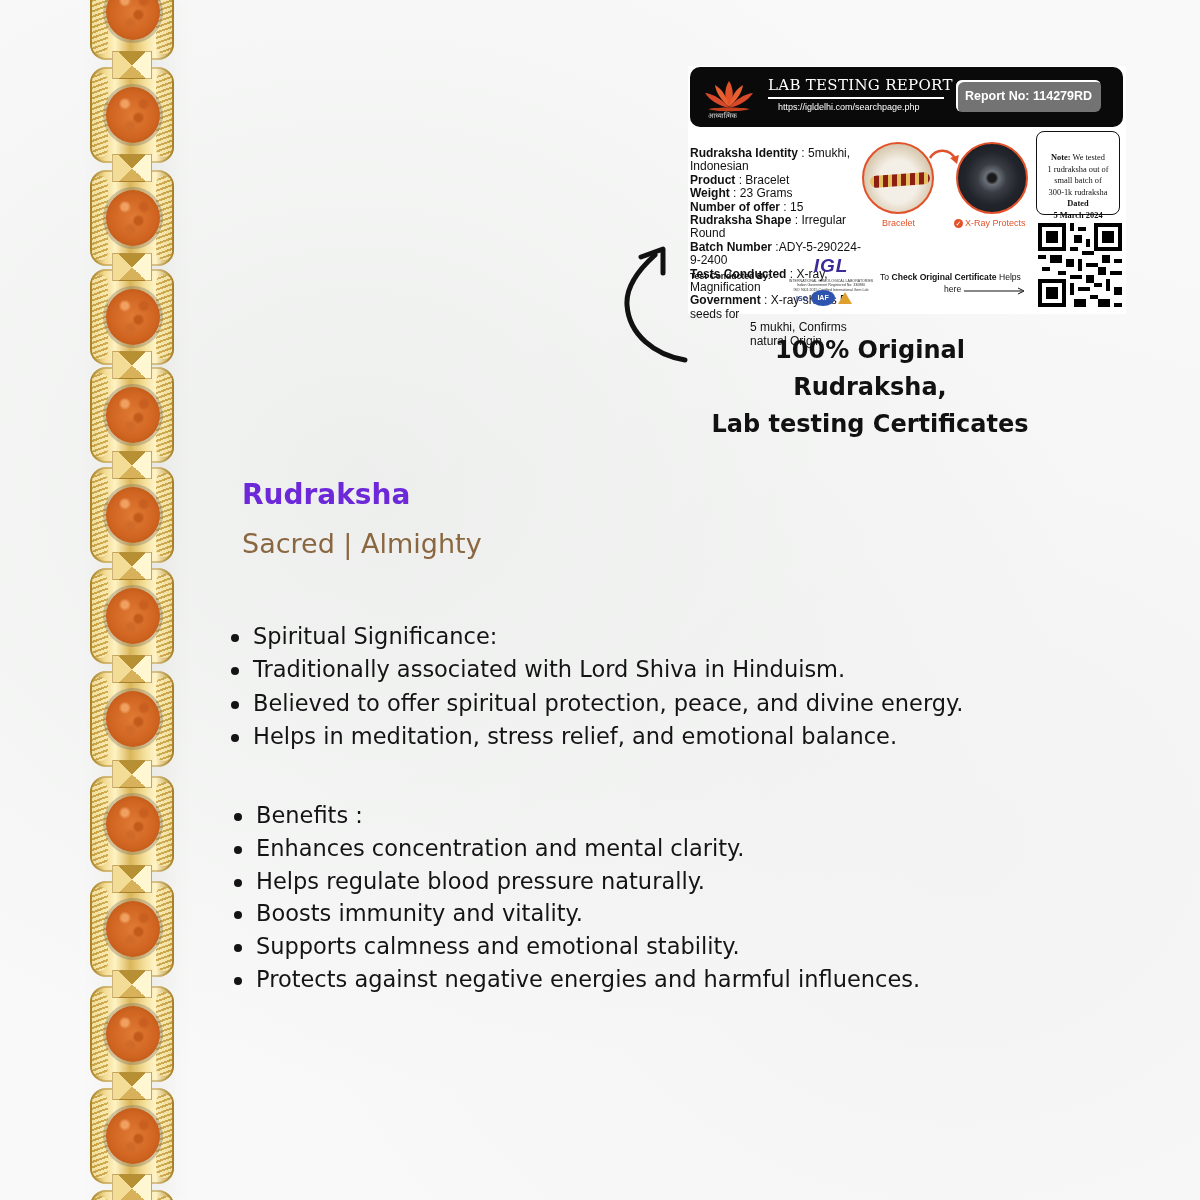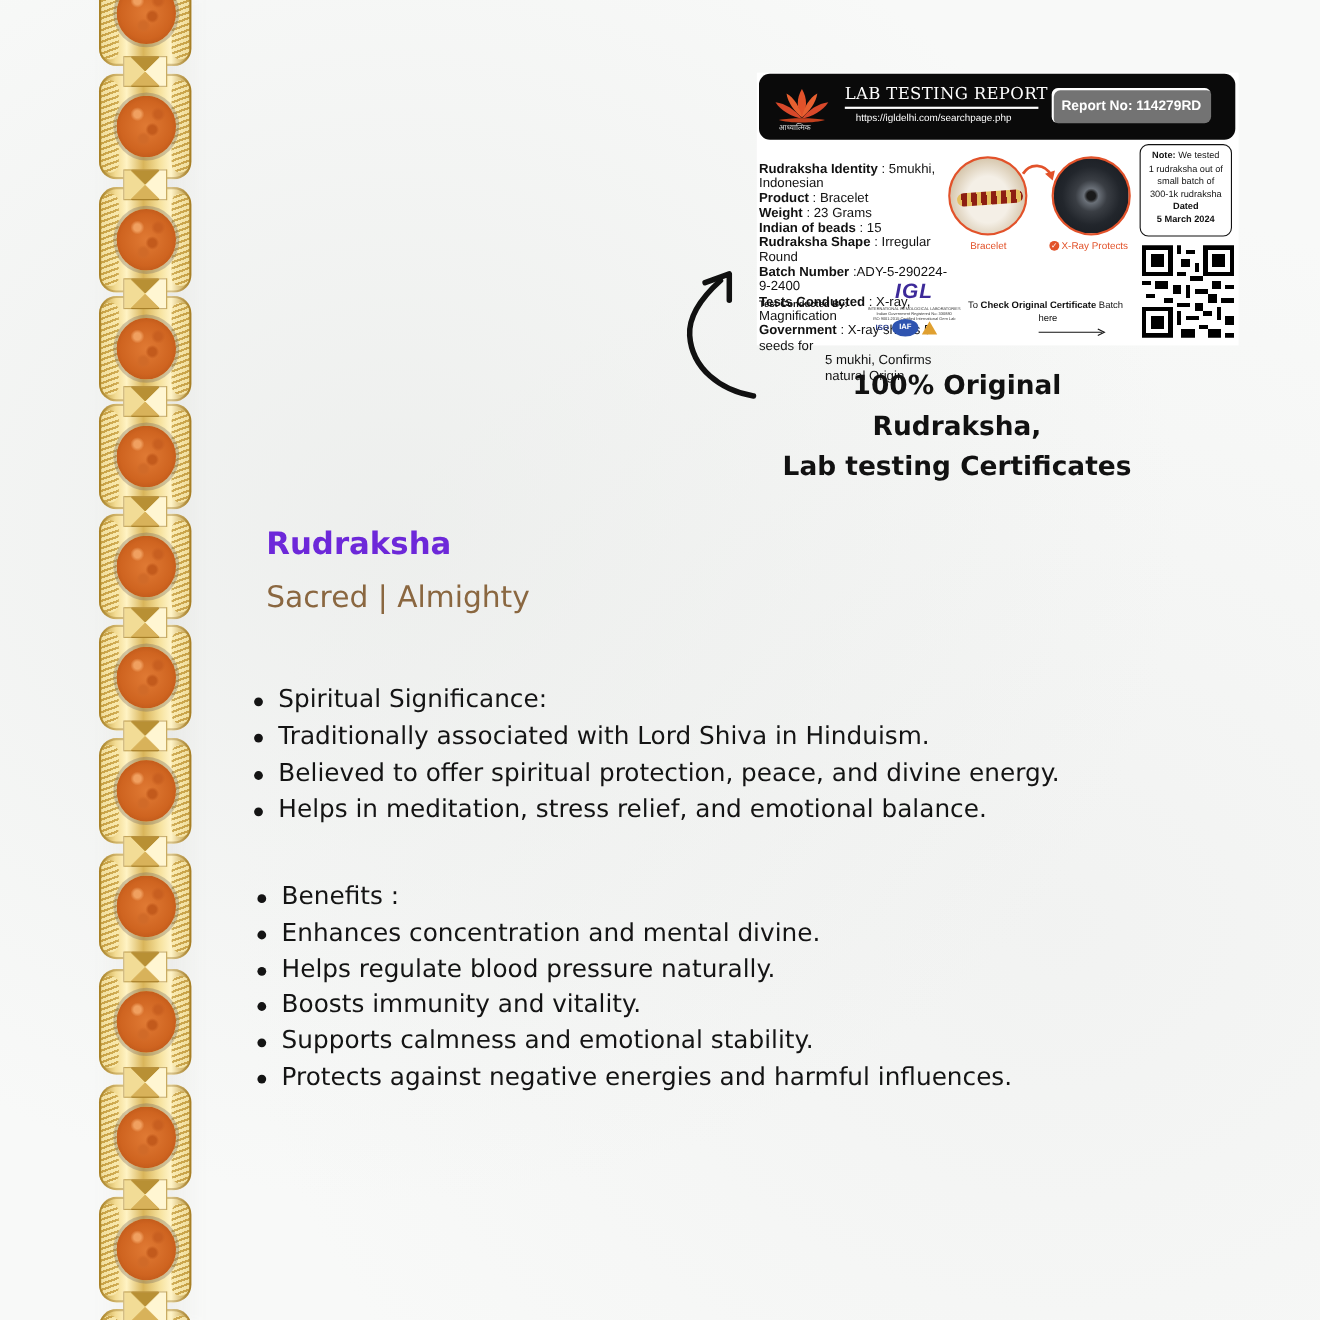--- a/index.html
+++ b/index.html
@@ -123,22 +123,22 @@
       position: absolute; left: 266px; top: 152px; color: #e2522a; font-size: 9px;
       font-family: "Liberation Sans", sans-serif; display: flex; align-items: center; gap: 2px;
     }
     .check-dot {
       width: 9px; height: 9px; border-radius: 50%; background: #e2522a; color: #fff;
       font-size: 7px; line-height: 9px; text-align: center;
     }
     .note-box {
       position: absolute; left: 348px; top: 65px; width: 84px; height: 84px;
       border: 1.5px solid #111; border-radius: 8px;
-      font-family: Liberation Sans, sans-serif; font-size: 8.4px; line-height: 11.6px;
-      text-align: center; padding-top: 4px; color: #111;
+      font-family: Liberation Serif, serif; font-size: 8.4px; line-height: 11.6px;
+      text-align: center; padding-top: 20px; color: #111;
     }
     .note-box b { font-weight: bold; }
     .qr {
       position: absolute; left: 350px; top: 157px; width: 84px; height: 84px;
     }
     .conducted-label {
       position: absolute; left: 2px; top: 205px; font-weight: bold; font-size: 8.6px;
       font-family: "Liberation Sans", sans-serif;
     }
     .igl-logo {
@@ -161,21 +161,21 @@
     }
     .badge-tri {
       width: 0; height: 0; border-left: 7px solid transparent; border-right: 7px solid transparent;
       border-bottom: 12px solid #e0a030;
     }
     .scan-text {
       position: absolute; left: 192px; top: 205px; width: 150px; font-size: 8.6px; line-height: 12px;
       font-family: "Liberation Sans", sans-serif; color: #111;
     }
     .scan-text b { font-weight: bold; }
-    .scan-line2 { padding-left: 64px; display: flex; align-items: flex-start; gap: 3px; flex-direction: column; }
+    .scan-line2 { padding-left: 64px; display: flex; align-items: flex-end; gap: 3px; }
     .scan-arrow { display: inline-block; width: 62px; height: 8px; }
 
     
     .big-arrow { position: absolute; left: 615px; top: 245px; width: 80px; height: 125px; }
     .headline {
       position: absolute; left: 700px; top: 332px; width: 340px; text-align: center;
       font-family: "DejaVu Sans", sans-serif; font-weight: bold; font-size: 24px; line-height: 37px;
       color: #111;
     }
 
@@ -313,21 +313,21 @@
     <div class="report-title">LAB TESTING REPORT</div>
     <div class="report-title-rule"></div>
     <div class="report-url">https://igldelhi.com/searchpage.php</div>
     <div class="report-no">Report No: 114279RD</div>
   </div>
 
   <div class="specs">
     <div><span class="k">Rudraksha Identity</span><span> : </span><span>5mukhi, Indonesian</span></div>
     <div><span class="k">Product</span><span> : </span><span>Bracelet</span></div>
     <div><span class="k">Weight</span><span> : </span><span>23 Grams</span></div>
-    <div><span class="k">Indian of beads</span><span> : </span><span>15</span></div>
+    <div><span class="k">Number of offer</span><span> : </span><span>15</span></div>
     <div><span class="k">Rudraksha Shape</span><span> : </span><span>Irregular Round</span></div>
     <div><span class="k">Batch Number</span><span> :</span><span>ADY-5-290224-9-2400</span></div>
     <div><span class="k">Tests Conducted</span><span> : </span><span>X-ray, Magnification</span></div>
     <div><span class="k">Government</span><span> : </span><span>X-ray shows 5 seeds for</span></div>
     <div class="indent">5 mukhi, Confirms natural Origin</div>
   </div>
 
   <div class="photo-circle">
       <div class="band"></div>
     </div>
@@ -400,21 +400,21 @@
     <div>INTERNATIONAL GEMOLOGICAL LABORATORIES</div>
     <div>Indian Government Registered No: 330880</div>
     <div>ISO 9001:2015 Certified International Gem Lab</div>
   </div>
   <div class="cert-badges">
     <span class="badge-iso">ISO</span>
     <span class="badge-iaf">IAF</span>
     <span class="badge-tri"></span>
   </div>
   <div class="scan-text">
-    <div><span>To </span><b>Check Original Certificate</b><span> Batch</span></div>
+    <div><span>To </span><b>Check Original Certificate</b><span> Helps</span></div>
     <div class="scan-line2">
       <span>here</span>
       <svg class="scan-arrow" viewBox="0 0 62 8">
         <line x1="0" y1="4" x2="58" y2="4" stroke="#111" stroke-width="1"></line>
         <path d="M54 1 L60 4 L54 7" stroke="#111" stroke-width="1" fill="none"></path>
       </svg>
     </div>
   </div>
 </div>
 
@@ -433,18 +433,18 @@
 
 <ul class="bullets list-significance">
   <li>Spiritual Significance:</li>
   <li>Traditionally associated with Lord Shiva in Hinduism.</li>
   <li>Believed to offer spiritual protection, peace, and divine energy.</li>
   <li>Helps in meditation, stress relief, and emotional balance.</li>
 </ul>
 
 <ul class="bullets list-benefits">
   <li>Benefits :</li>
-  <li>Enhances concentration and mental divine.</li>
+  <li>Enhances concentration and mental clarity.</li>
   <li>Helps regulate blood pressure naturally.</li>
   <li>Boosts immunity and vitality.</li>
   <li>Supports calmness and emotional stability.</li>
   <li>Protects against negative energies and harmful influences.</li>
 </ul>
 
 </body></html>

